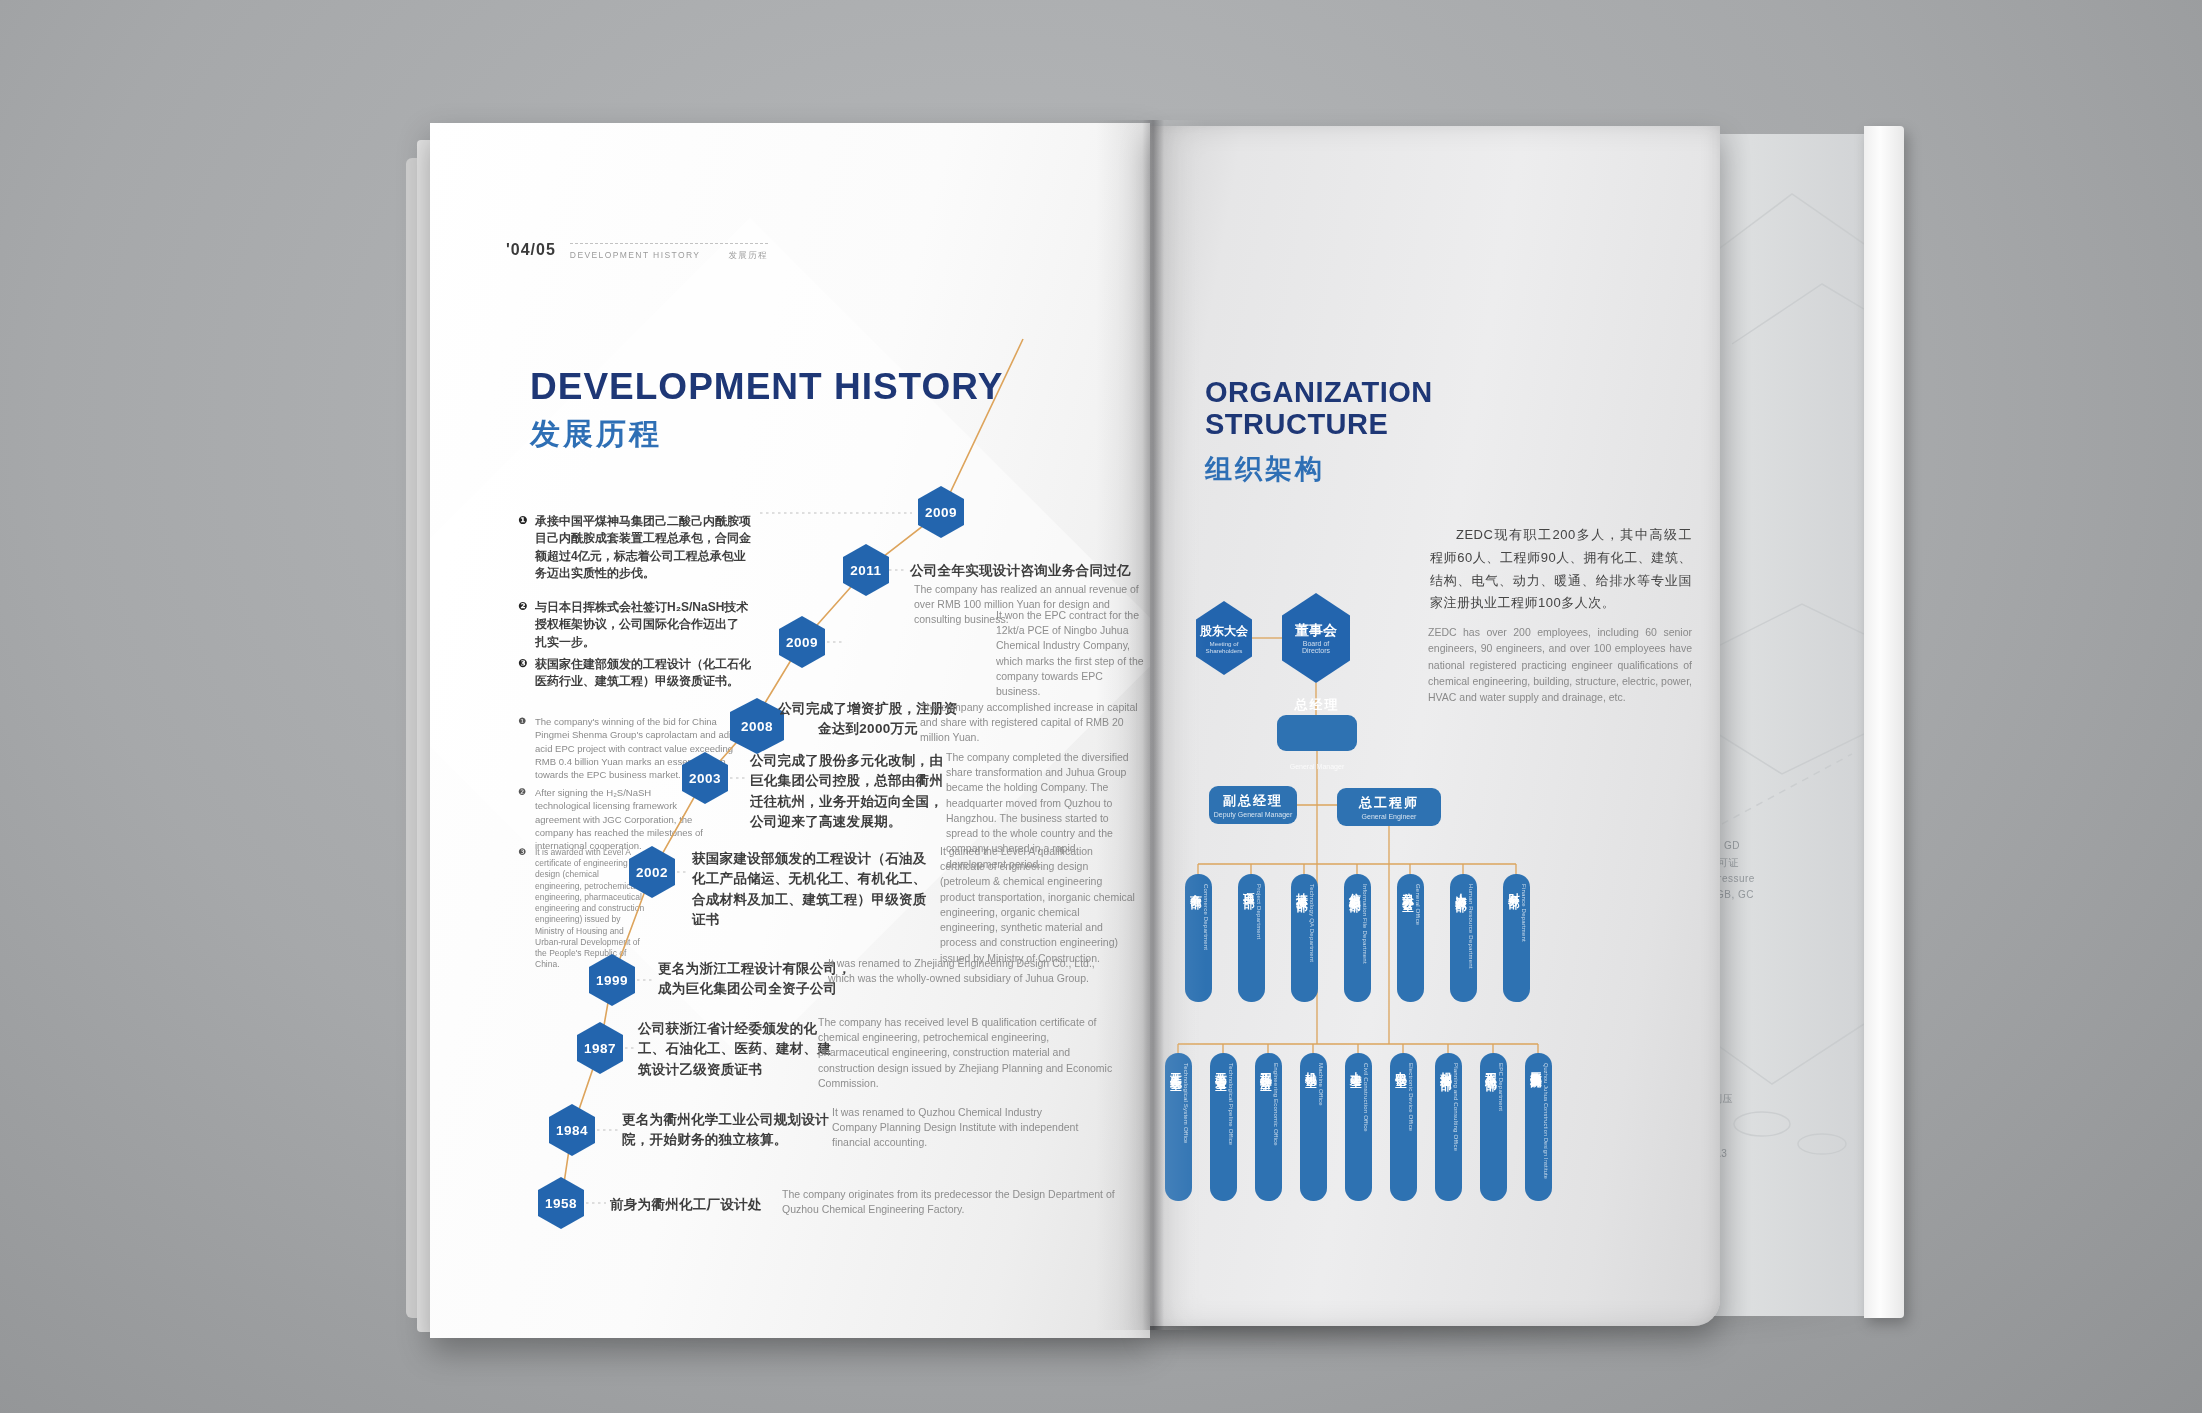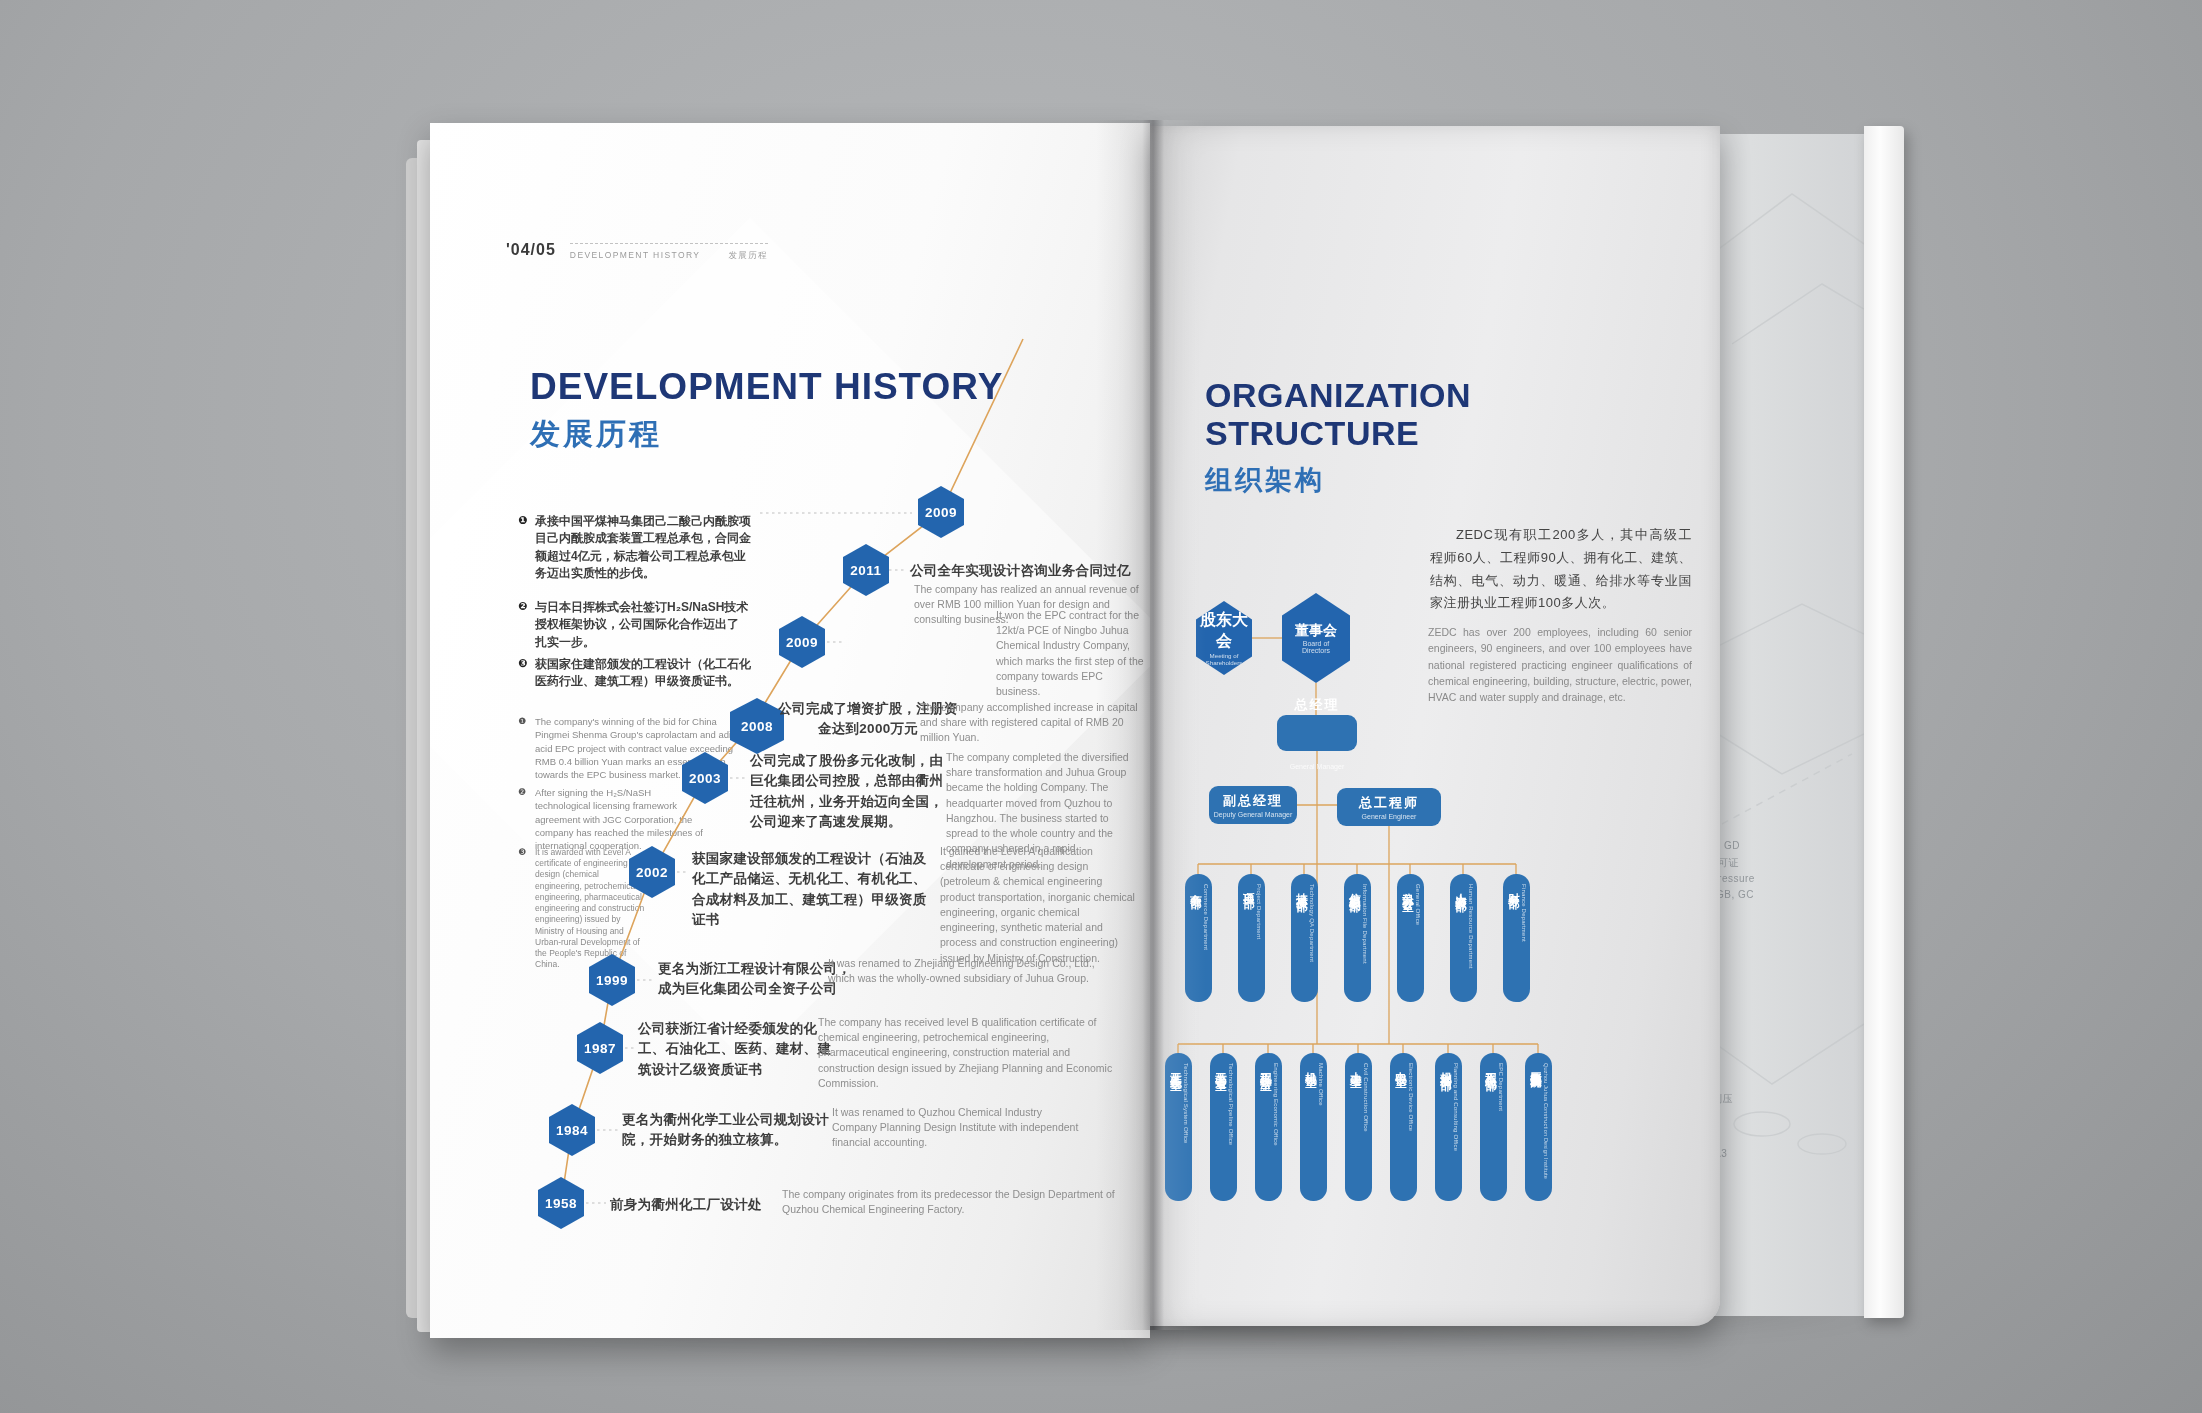--- a/index.html
+++ b/index.html
@@ -55,21 +55,21 @@
     color:#fff; font-size:13.5px; font-weight:700; letter-spacing:.5px; }
   .tl-cn { position:absolute; font-size:13.5px; line-height:1.5; font-weight:600; color:#3d3d3d; letter-spacing:.3px; }
   .tl-en { position:absolute; font-size:10.5px; line-height:1.45; color:#8e8e8e; }
 
   
   .page-right { left:1150px; top:118px; width:570px; height:1200px;
     background: linear-gradient(100deg,#d6d6d7 0%,#e6e6e7 12%,#ededee 48%,#e2e2e3 82%,#d7d7d8 100%);
     box-shadow: inset 24px 0 42px -18px rgba(0,0,0,0.30), inset -12px 0 22px -14px rgba(0,0,0,0.16), 0 14px 30px rgba(0,0,0,0.28);
     border-radius:0 0 26px 0; overflow:hidden; }
   .rtitle { position:absolute; left:55px; top:250px; }
-  .rtitle .en { font-size:34px; line-height:1.12; font-weight:600; color:#1e3776; letter-spacing:.5px; }
+  .rtitle .en { font-size:29px; line-height:1.12; font-weight:600; color:#1e3776; letter-spacing:.5px; }
   .rtitle .cn { font-size:27px; font-weight:600; color:#2e6fb5; margin-top:10px; letter-spacing:3px; }
   .intro-cn { position:absolute; left:280px; top:398px; width:262px; font-size:13px; line-height:1.75;
     color:#444; text-align:justify; text-indent:2em; letter-spacing:.5px; }
   .intro-en { position:absolute; left:278px; top:498px; width:264px; font-size:10.5px; line-height:1.55;
     color:#8a8a8a; text-align:justify; }
 
   .ohex { position:absolute; background:#2365ae; color:#fff;
     clip-path:polygon(50% 0,100% 25%,100% 75%,50% 100%,0 75%,0 25%);
     display:flex; flex-direction:column; align-items:center; justify-content:center; text-align:center; }
   .ohex .cn { font-weight:700; }
@@ -264,21 +264,21 @@
         <line x1="163" y1="918" x2="163" y2="927"></line>
         <line x1="208" y1="918" x2="208" y2="927"></line>
         <line x1="253" y1="918" x2="253" y2="927"></line>
         <line x1="298" y1="918" x2="298" y2="927"></line>
         <line x1="343" y1="918" x2="343" y2="927"></line>
         <line x1="388" y1="918" x2="388" y2="927"></line>
     </g>
   </svg>
 
   <div class="ohex" style="left:46px;top:475px;width:56px;height:74px;">
-    <span class="cn" style="font-size:16px;">股东大会</span>
+    <span class="cn" style="font-size:12px;">股东大会</span>
     <span class="en" style="font-size:6.2px;width:46px;">Meeting of Shareholders</span>
   </div>
   <div class="ohex" style="left:132px;top:467px;width:68px;height:90px;">
     <span class="cn" style="font-size:14px;">董事会</span>
     <span class="en" style="font-size:7px;width:50px;">Board of Directors</span>
   </div>
 
   <div class="mgmt" style="left:127px;top:589px;width:80px;height:36px;gap:48px;">
     <span class="cn">总经理</span>
     <span class="en">General Manager</span>

